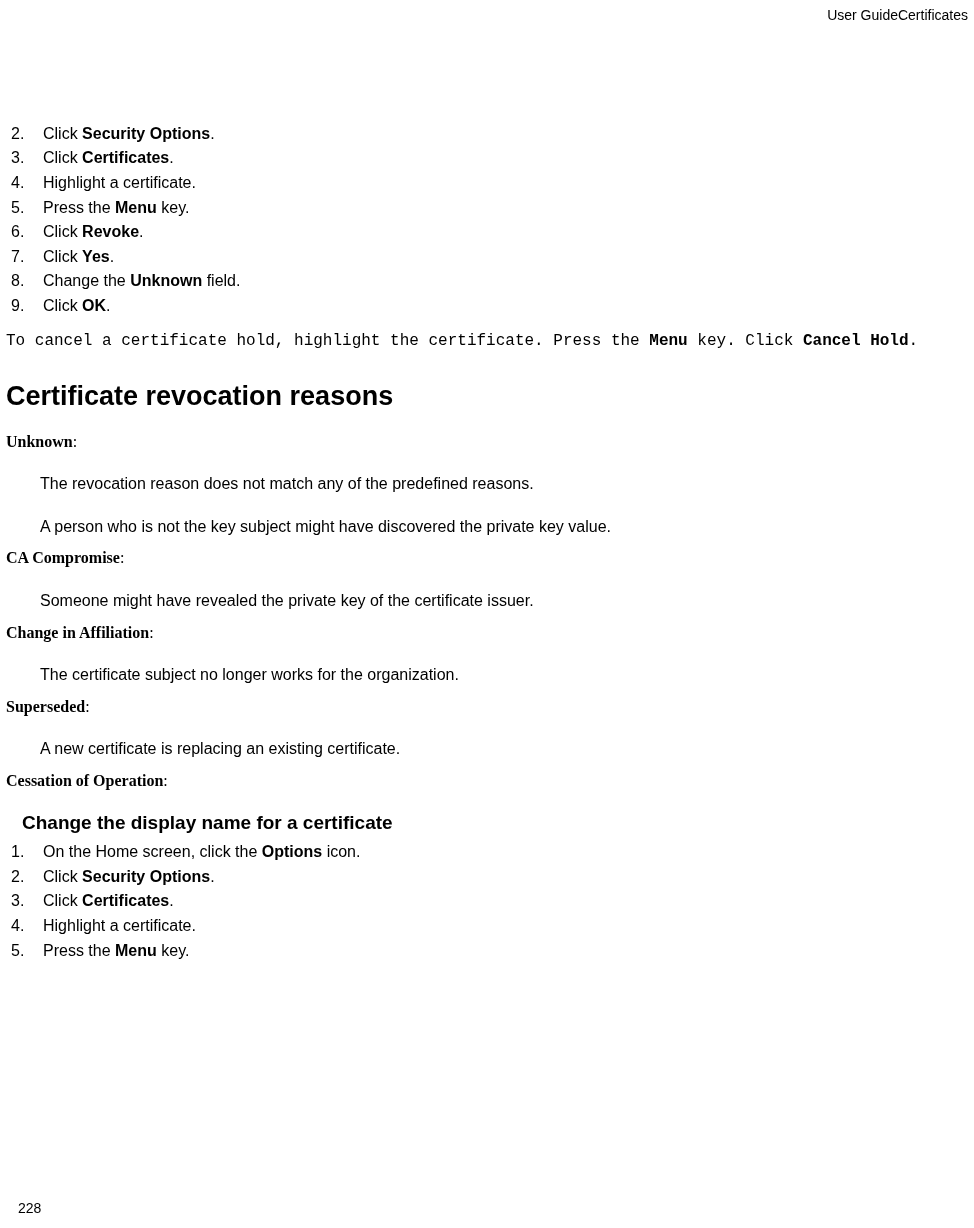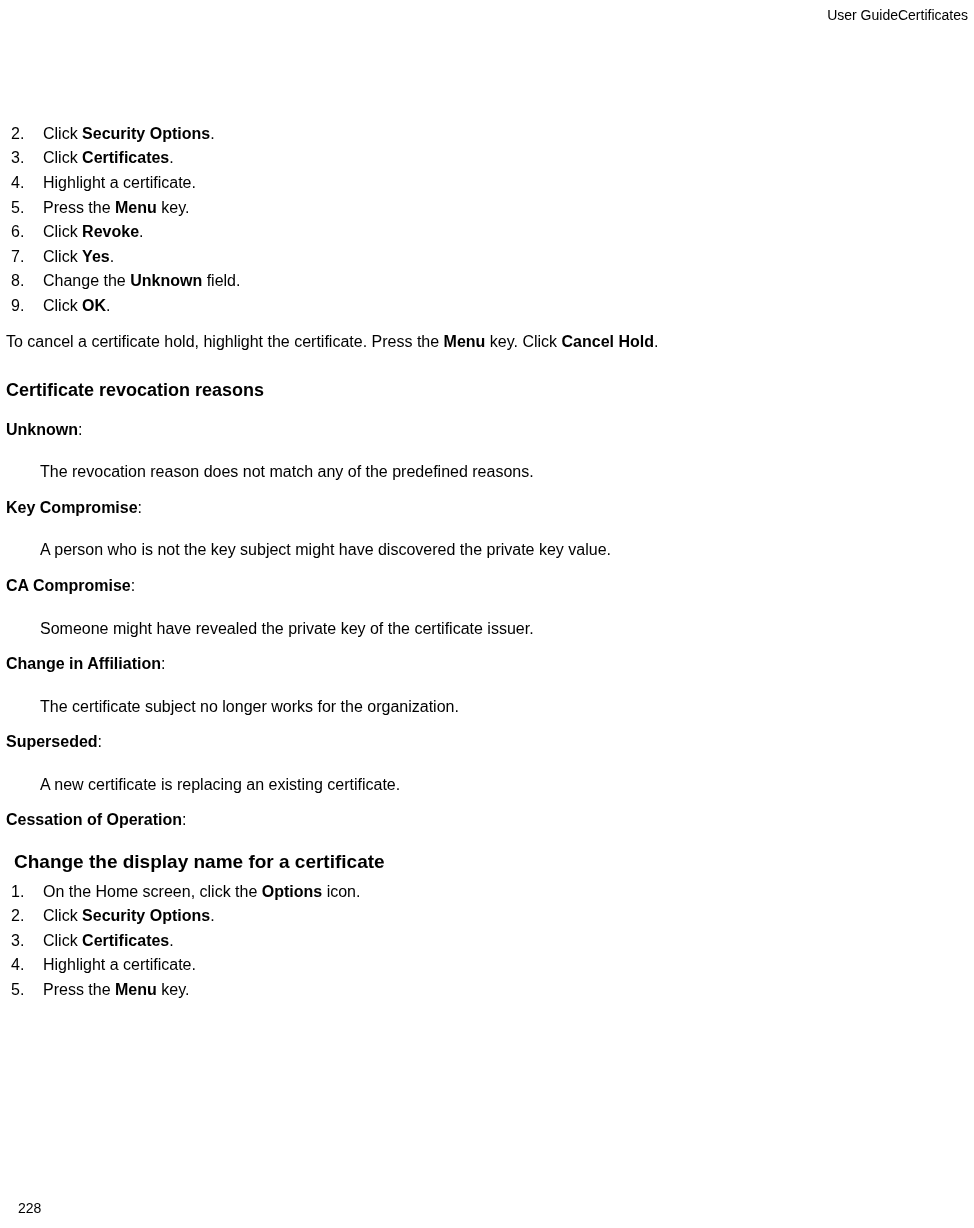--- a/index.html
+++ b/index.html
@@ -41,37 +41,39 @@
   ol.steps li .num {
     width: 32px;
     flex: 0 0 32px;
     text-align: left;
   }
   ol.steps li .step-text {
     flex: 1;
   }
   .para {
     margin: 5px 0 26px 0;
+    font-family: Liberation Mono, monospace;
   }
   .h2 {
-    font-size: 18px;
+    font-size: 27px;
     font-weight: 700;
     margin: 20px 0 16px 0;
   }
   .h1 {
     font-size: 27px;
     font-weight: 700;
     margin: 34px 0 18px 0;
   }
   .dl {
     margin: 0 0 6px 0;
   }
   .dl .dt {
     font-weight: 400;
-    margin-top: 14px;
+    margin-top: 2px;
+    font-family: Liberation Serif, serif;
   }
   .dl .dt b {
     font-weight: 700;
   }
   .dl .dd {
     margin: 21px 0 10px 34px;
   }
   .b { font-weight: 700; }
   .page-num {
     position: absolute;
@@ -129,33 +131,32 @@
 
     <div class="para">
       <span>To cancel a certificate hold, highlight the certificate. Press the </span><span class="b">Menu</span><span> key. Click </span><span class="b">Cancel Hold</span><span>.</span>
     </div>
 
     <div class="h2">Certificate revocation reasons</div>
 
     <div class="dl">
       <div class="dt"><b>Unknown</b>:</div>
       <div class="dd">The revocation reason does not match any of the predefined reasons.</div>
-      <div class="dt"><b>Key Compromise</b>:</div>
       <div class="dd">A person who is not the key subject might have discovered the private key value.</div>
       <div class="dt"><b>CA Compromise</b>:</div>
       <div class="dd">Someone might have revealed the private key of the certificate issuer.</div>
       <div class="dt"><b>Change in Affiliation</b>:</div>
       <div class="dd">The certificate subject no longer works for the organization.</div>
       <div class="dt"><b>Superseded</b>:</div>
       <div class="dd">A new certificate is replacing an existing certificate.</div>
       <div class="dt"><b>Cessation of Operation</b>:</div>
     </div>
 
 
-    <div class="h2" style="font-size:19px; margin:18px 0 6px 8px;">Change the display name for a certificate</div>
+    <div class="h2" style="font-size:19px; margin:18px 0 6px 16px;">Change the display name for a certificate</div>
 
     <ol class="steps">
       <li>
           <span class="num">1.</span>
           <span class="step-text"><span>On the Home screen, click the </span><span class="b">Options</span><span> icon.</span></span>
         </li>
       <li>
           <span class="num">2.</span>
           <span class="step-text"><span>Click </span><span class="b">Security Options</span><span>.</span></span>
         </li>

